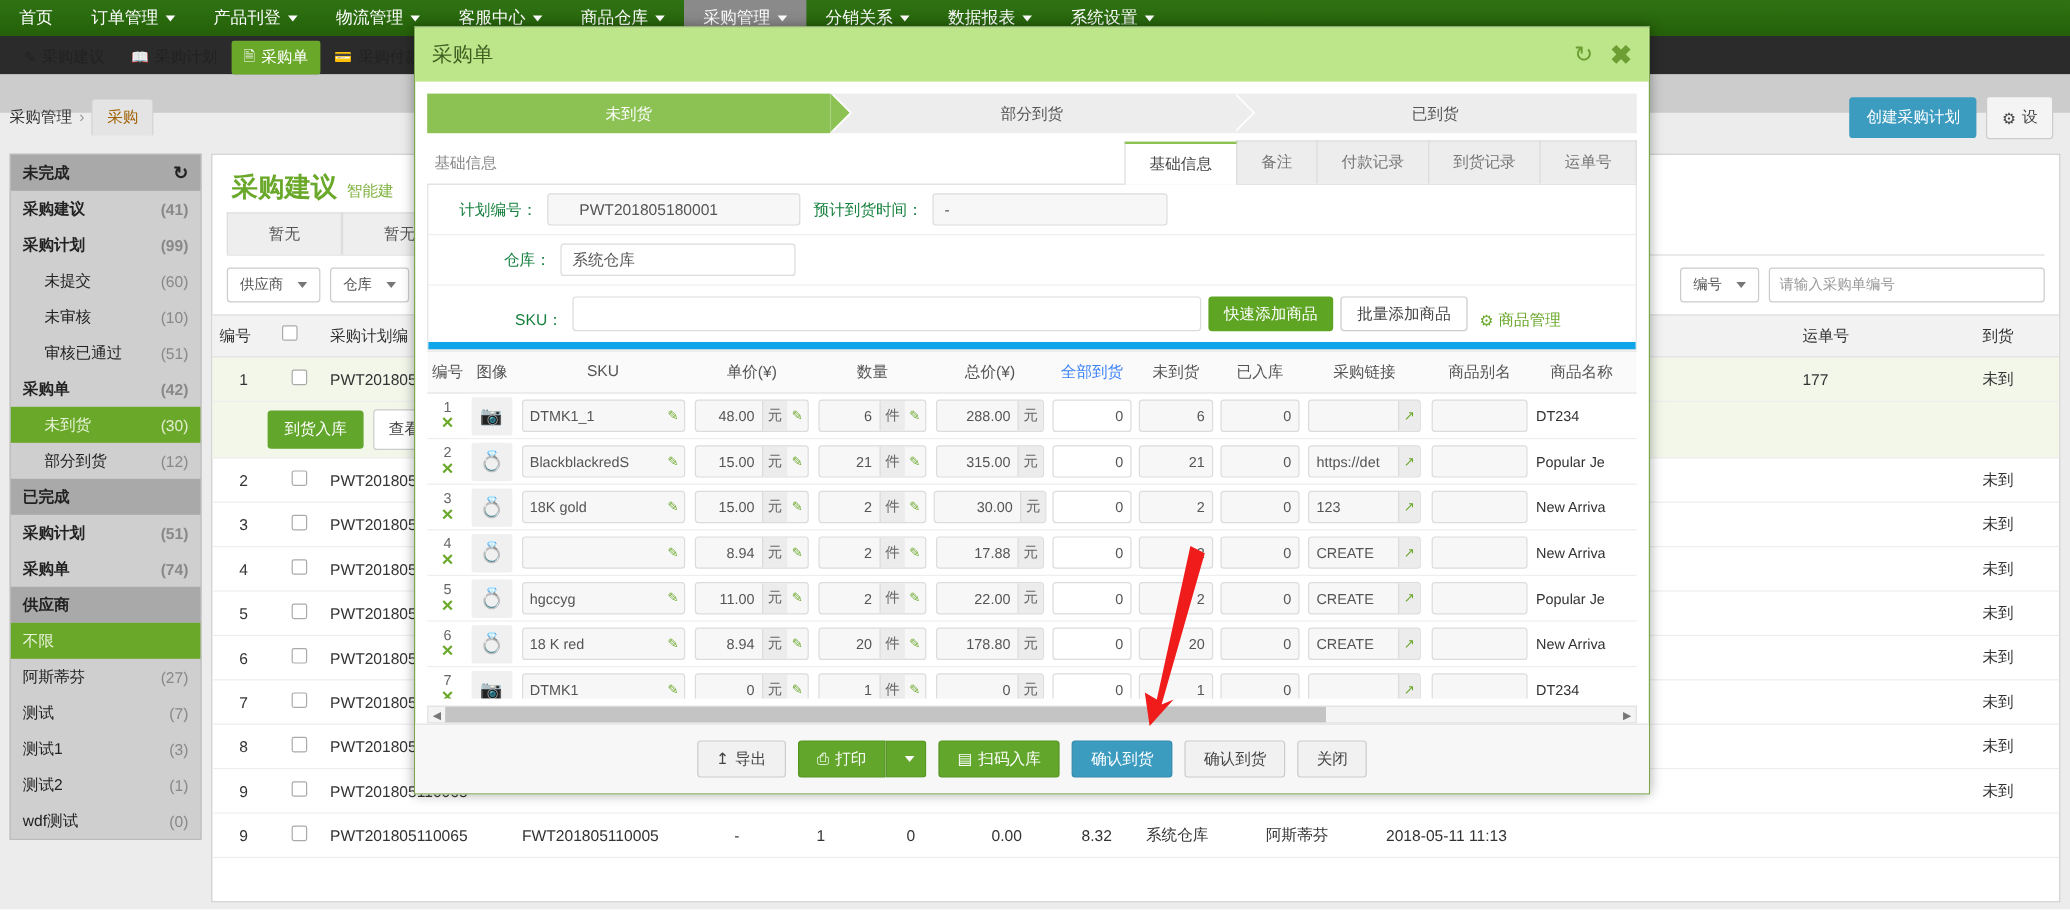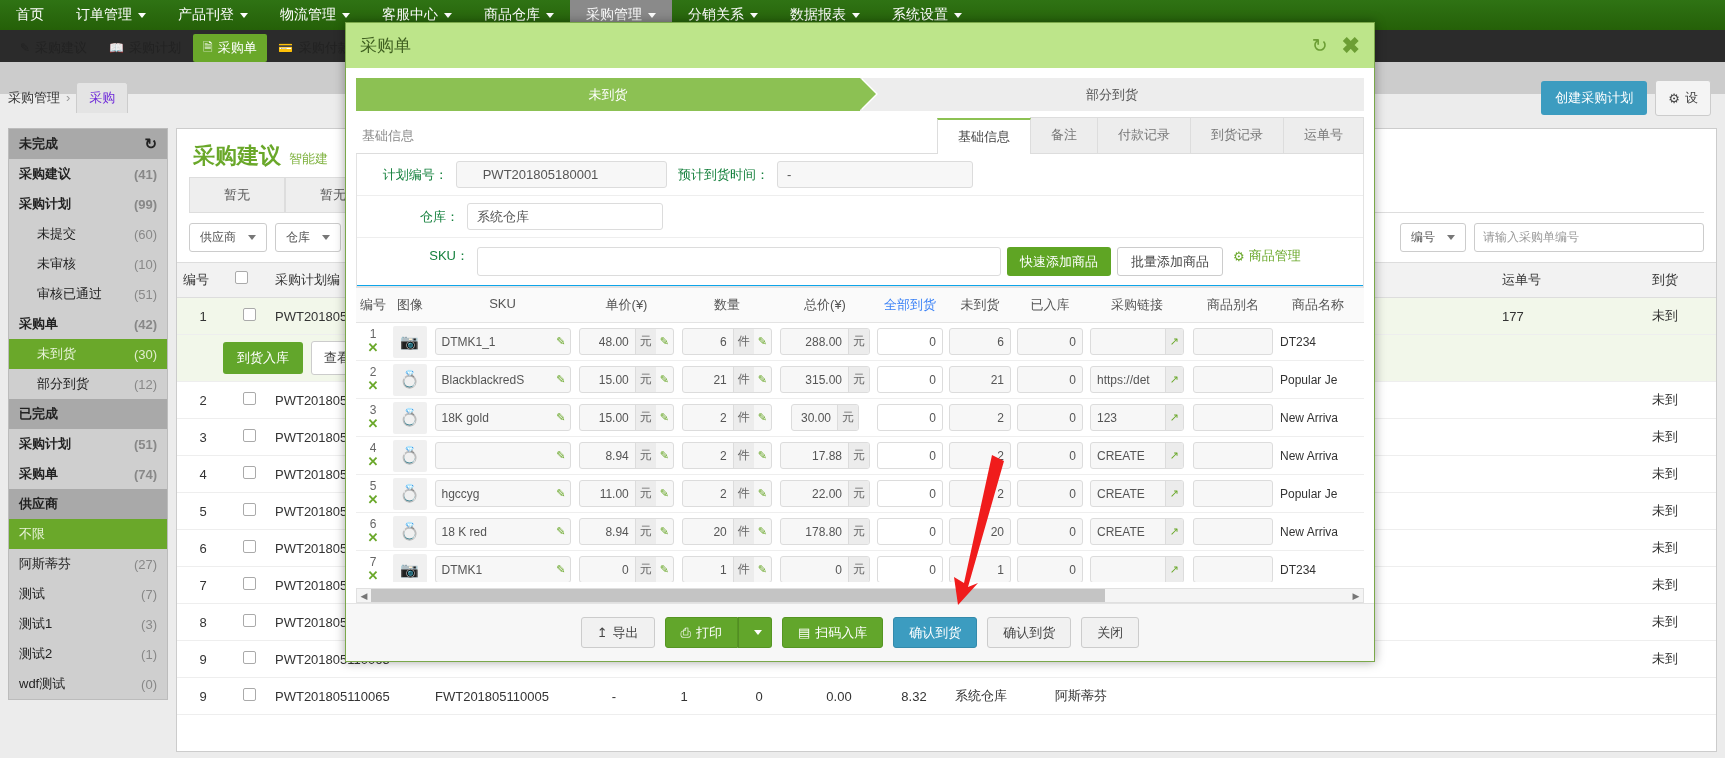--- a/index.html
+++ b/index.html
@@ -77,21 +77,21 @@
 
   .formarea{margin:0 10px;border:1px solid #e3e3e3;border-top:none;}
   .frow{display:flex;align-items:center;border-bottom:1px solid #eee;padding:7px 0;}
   .fcell{display:flex;align-items:center;}
   .flabel{font-size:13px;color:#15803d;text-align:right;padding-right:8px;white-space:nowrap;}
   .flabel.green{color:#7c9c4b;}
   .finput{height:27px;border:1px solid #dcdcdc;border-radius:3px;background:#f7f7f7;font-size:13px;color:#555;
     display:flex;align-items:center;padding:0 9px;}
   .finput.plain{background:#fff;}
 
-  .skurow{display:flex;align-items:flex-start;padding:9px 0 9px 0;border-bottom:1px solid #0ea5e9;}
+  .skurow{display:flex;align-items:flex-end;padding:9px 0 9px 0;border-bottom:6px solid #0ea5e9;}
   .greenbtn{background:#5fa524;color:#fff;border:none;border-radius:3px;height:29px;padding:0 13px;font-size:13px;display:flex;align-items:center;}
   .plainbtn{background:#fff;color:#444;border:1px solid #ccc;border-radius:3px;height:29px;padding:0 13px;font-size:13px;display:flex;align-items:center;}
   .linklike{color:#6aa82a;font-size:13px;display:flex;align-items:center;gap:4px;}
 
   
   .tblwrap{margin:0 10px;flex:1;overflow:hidden;position:relative;}
   .thead{display:flex;background:#fafafa;border-top:1px solid #e3e3e3;border-bottom:1px solid #e3e3e3;}
   .thead div{font-size:13px;color:#555;padding:8px 2px;text-align:center;}
   .thead div.g{color:#3b82f6;}
   .trow{display:flex;border-bottom:1px solid #eee;align-items:center;height:38px;}
@@ -187,21 +187,21 @@
       </div>
       <div class="tbtn">
         <span style="font-size: 12px;">💳</span>
         <span>采购付款</span>
       </div>
     </div>
 
   <div style="position:absolute;left:8px;top:82px;display:flex;align-items:center;gap:6px;">
     <span style="font-size:13px;color:#333;">采购管理</span>
     <span style="font-size:13px;color:#999;">›</span>
-    <span style="font-size:13px;color:#6d28d9;background:#e4e4e4;border:1px solid #ccc;border-bottom:none;padding:6px 12px;border-radius:3px 3px 0 0;">采购</span>
+    <span style="font-size:13px;color:#a16207;background:#e4e4e4;border:1px solid #ccc;border-bottom:none;padding:6px 12px;border-radius:3px 3px 0 0;">采购</span>
   </div>
 
   <div class="rightbtns">
     <button class="bluebtn">创建采购计划</button>
     <button class="greybtn">
       <span>⚙</span>
       <span>设</span>
     </button>
   </div>
 
@@ -402,37 +402,39 @@
           <div style="width:40px;text-align:center"><span style="display:inline-block;width:13px;height:13px;border:1px solid #aaa;background:#fff;border-radius:2px;"></span></div>
           <div style="width:160px">PWT201805110065</div>
           <div style="width:150px">FWT201805110005</div>
           <div style="width:70px;text-align:center">-</div>
           <div style="width:70px;text-align:center">1</div>
           <div style="width:80px;text-align:center">0</div>
           <div style="width:80px;text-align:center">0.00</div>
           <div style="width:70px;text-align:center">8.32</div>
           <div style="width:100px">系统仓库</div>
           <div style="width:100px">阿斯蒂芬</div>
+          <div style="flex:1">2018-05-11 11:13</div>
         </div>
       </div>
   </div>
 
   <div class="modal">
 
     <div class="m-head">
       <div class="m-title">采购单</div>
       <div class="m-icons">
         <span style="font-size:19px;">↻</span>
         <span style="font-size:22px;font-weight:bold;">✖</span>
       </div>
     </div>
 
     <div class="stepbar" id="steps">
         <div class="step done">未到货</div>
         <div class="step">部分到货</div>
+        <div class="step">已到货</div>
       </div>
 
     <div class="m-tabrow">
       <div class="m-sectitle">基础信息</div>
       <div class="m-tabs" id="mtabs">
           <div class="m-tab act">基础信息</div>
           <div class="m-tab">备注</div>
           <div class="m-tab">付款记录</div>
           <div class="m-tab">到货记录</div>
           <div class="m-tab">运单号</div>
@@ -645,21 +647,21 @@
               </span>
             </div>
             <div class="cell" style="width:98px">
               <span class="inp" style="width:90px">
                 <span class="txt r">2</span>
                 <span class="unit">件</span>
                 <span class="ic">✎</span>
               </span>
             </div>
             <div class="cell" style="width:98px">
-              <span class="inp" style="width:68px">
+              <span class="inp" style="width:94px">
                 <span class="txt r">30.00</span>
                 <span class="unit">元</span>
               </span>
             </div>
             <div class="cell" style="width:72px">
               <span class="inp white" style="width:66px">
                 <span class="txt r">0</span>
               </span>
             </div>
             <div class="cell" style="width:68px">

